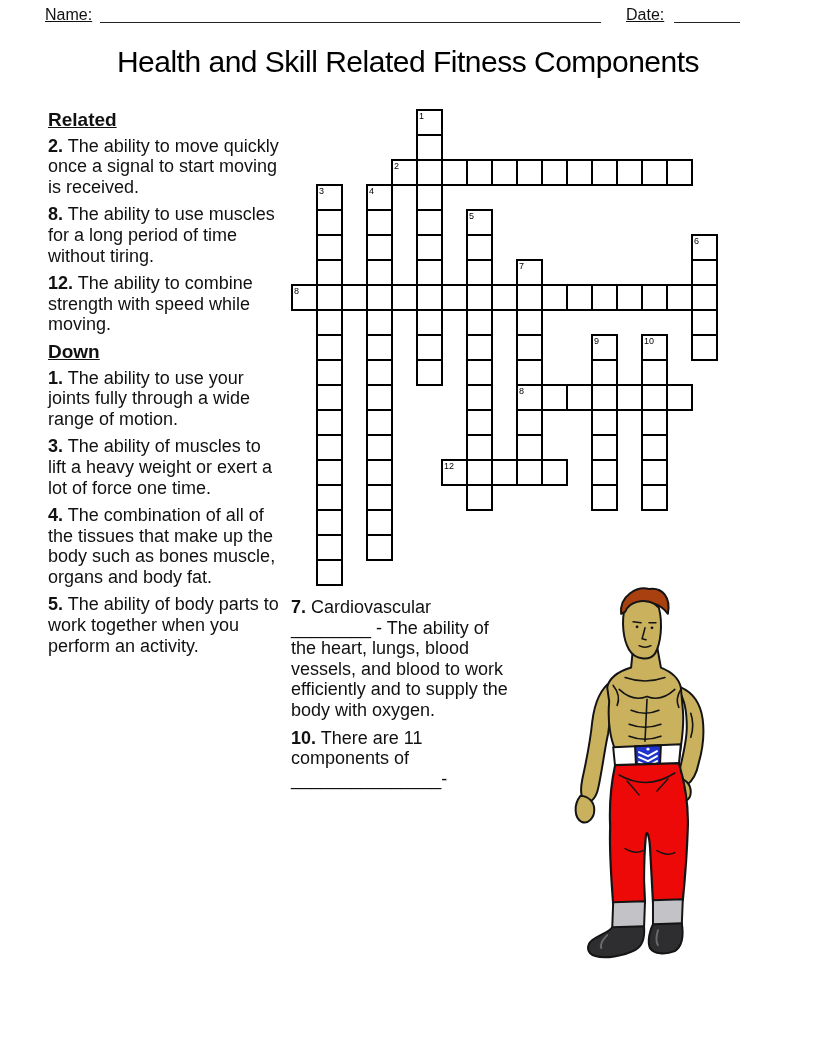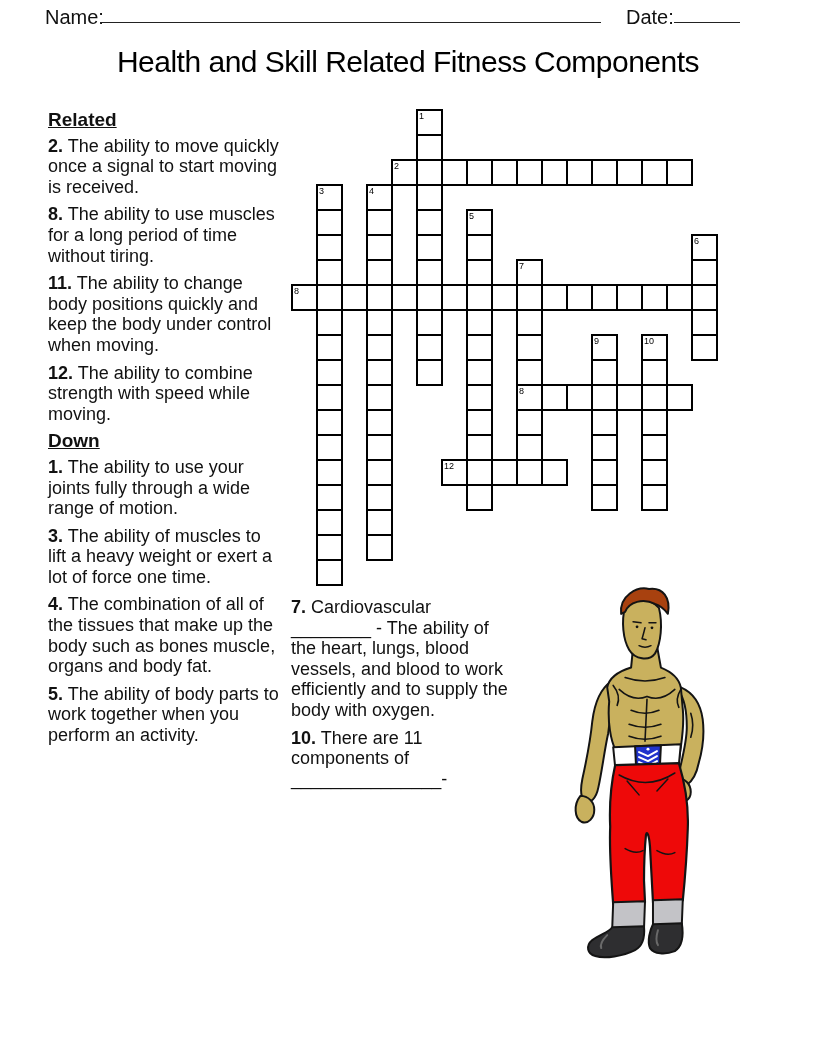--- a/index.html
+++ b/index.html
@@ -1,19 +1,19 @@
 <!DOCTYPE html>
 <html style="--skin: #C9B15E; --hair: #A8410F; --outline: #141414; --waistband: #FFFFFF; --buckle: #2033CC; --pants: #EE0909; --cuff: #C3C3C7; --boot: #2E2E30;"><head>
 <meta charset="utf-8">
 <style>
   html,body{margin:0;padding:0;background:#fff;}
   #page{position:relative;width:816px;height:1056px;background:#fff;overflow:hidden;
         font-family:"Liberation Sans","DejaVu Sans",sans-serif;color:#000;}
   
-  .hdr-label{position:absolute;font-size:20px;color:#111;}
+  .hdr-label{position:absolute;font-size:16px;color:#111;text-decoration:underline;}
   .write-line{position:absolute;border-bottom:1.6px solid #222;height:0;}
   
   #title{position:absolute;top:45px;left:0;width:816px;text-align:center;
          font-size:30px;font-weight:500;letter-spacing:-0.5px;color:#000;}
   
   .clue-col{position:absolute;font-size:18px;line-height:20.6px;color:#111;}
   #clues-left{left:48px;top:110px;width:233px;}
   #clues-mid{left:291px;top:597px;width:224px;}
   .clue-head{font-size:19px;font-weight:bold;text-decoration:underline;margin:0 0 5px 0;}
   .clue{margin:0 0 7px 0;}
@@ -36,21 +36,20 @@
   <span class="hdr-label" style="left:626px;top:6px;text-align:center;">Date:</span>
   <div class="write-line" style="left:674px;top:22px;width:66px;"></div>
 
   <div id="title">Health and Skill Related Fitness Components</div>
 
   <div id="clues-left" class="clue-col">
     <div class="clue-head">Related</div>
     <div id="across-list">
         <p class="clue"><span class="cnum">2.</span> The ability to move quickly once a signal to start moving is received.</p>
         <p class="clue"><span class="cnum">8.</span> The ability to use muscles for a long period of time without tiring.</p>
-        <p class="clue"><span class="cnum">11.</span> The ability to change body positions quickly and keep the body under control when moving.</p>
         <p class="clue"><span class="cnum">12.</span> The ability to combine strength with speed while moving.</p>
       </div>
     <div class="clue-head">Down</div>
     <div id="down-list-1">
         <p class="clue"><span class="cnum">1.</span> The ability to use your joints fully through a wide range of motion.</p>
         <p class="clue"><span class="cnum">3.</span> The ability of muscles to lift a heavy weight or exert a lot of force one time.</p>
         <p class="clue"><span class="cnum">4.</span> The combination of all of the tissues that make up the body such as bones muscle, organs and body fat.</p>
         <p class="clue"><span class="cnum">5.</span> The ability of body parts to work together when you perform an activity.</p>
       </div>
   </div>

